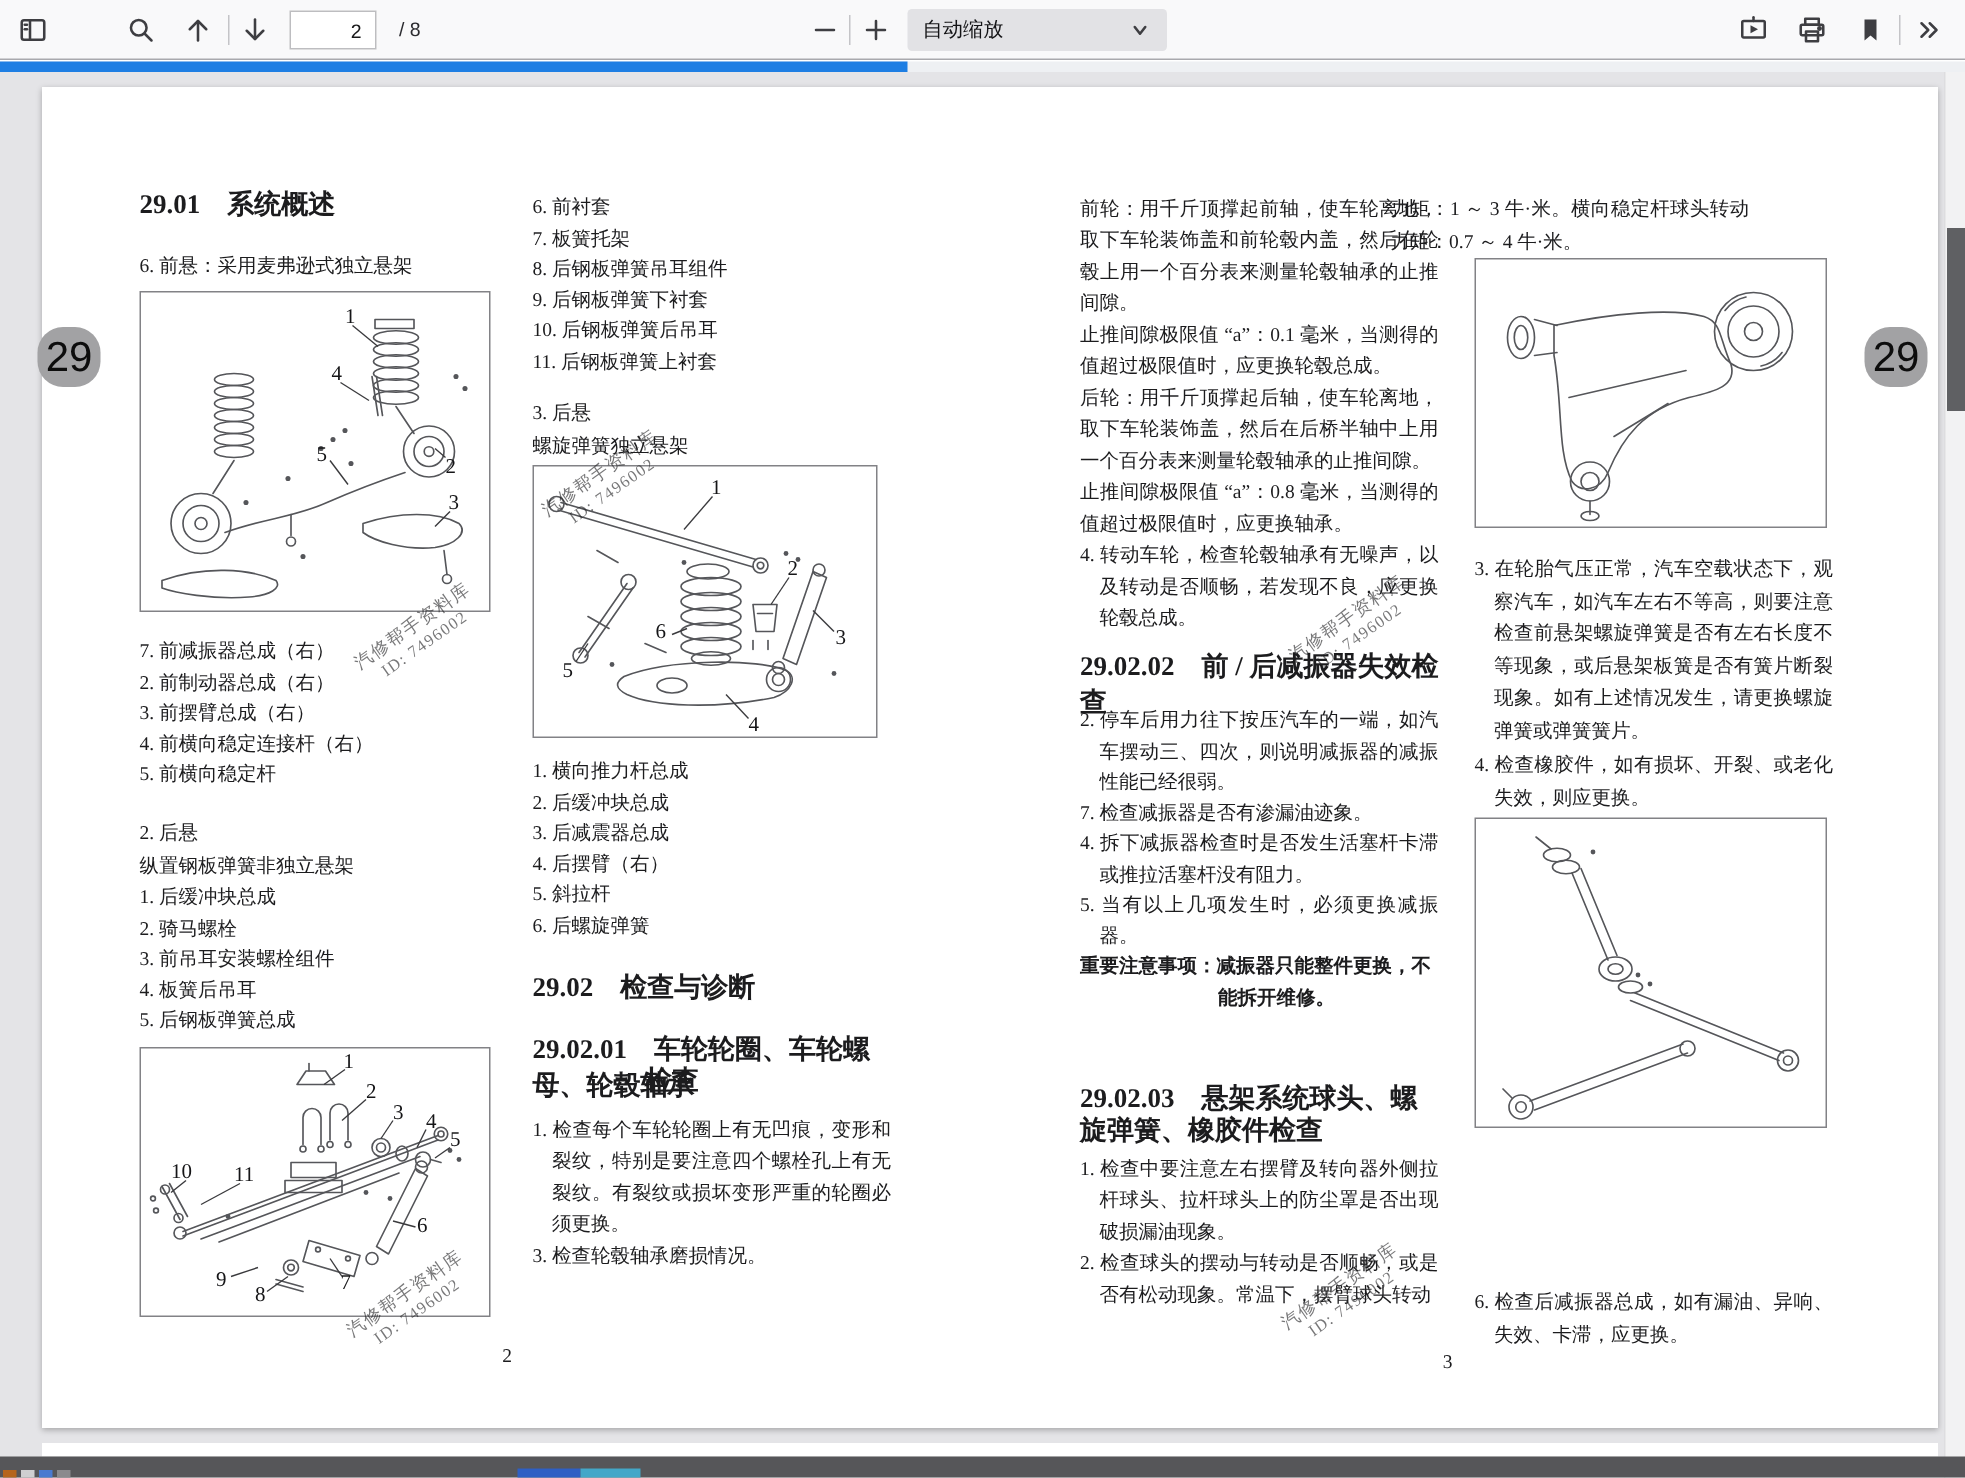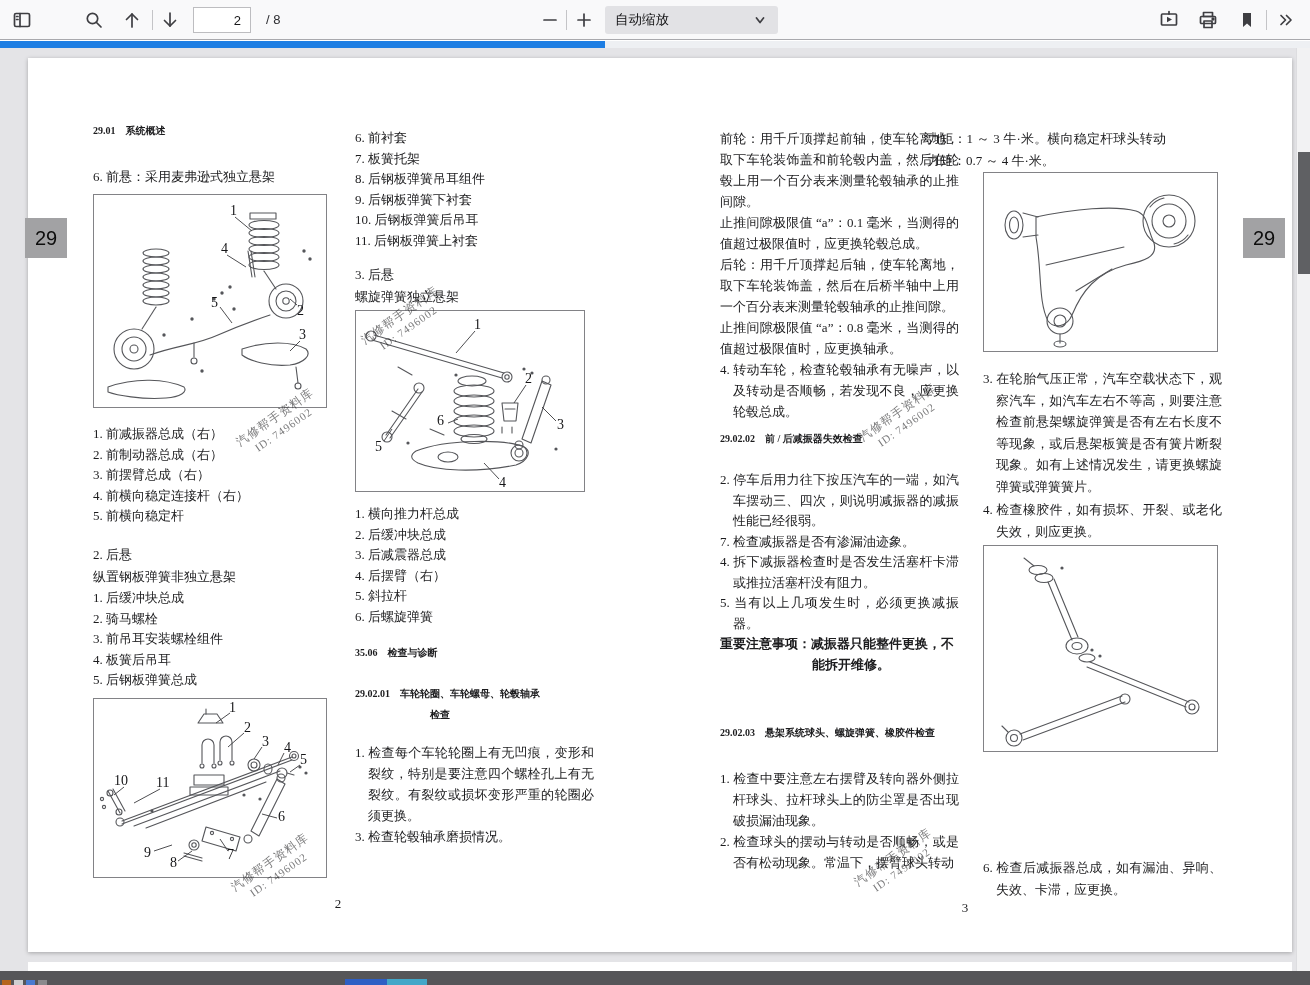--- a/index.html
+++ b/index.html
@@ -27,35 +27,35 @@
   .loading-track { position:absolute; left:0; top:41px; width:1310px; height:7px; background:#eef0f3; z-index:29; }
   .loading-fill  { width:605px; height:7px; background:#1e7ee3; }
 
   
   .viewer { position:absolute; left:0; top:48px; width:1310px; height:937px; background:#e4e4e7; }
   .spread { position:absolute; left:28px; top:10px; width:1264px; height:894px;
             background:#fff; box-shadow:0 1px 4px rgba(0,0,0,.28); }
   .spread-next { position:absolute; left:28px; top:914px; width:1264px; height:9px; background:#fff; }
 
   .tab29 { position:absolute; width:42px; height:40px; background:#a2a2a4; color:#0d0d0d;
-           font-size:20px; display:flex; align-items:center; justify-content:center; z-index:5; }
+           font-size:28px; display:flex; align-items:center; justify-content:center; z-index:5;border-radius:17px; }
 
   
   .scrollbar { position:absolute; right:0; top:48px; width:14px; height:937px;
                background:#f2f2f3; border-left:1px solid #dddde0; z-index:25; }
   .scroll-thumb { position:absolute; left:1px; top:104px; width:12px; height:122px; background:#5f6063; }
 
   
   .taskbar { position:absolute; left:0; top:971px; width:1310px; height:14px; background:#565659; z-index:40; }
   .tk { position:absolute; bottom:0; }
 
   
   .doc, .doc div { font-family:"Liberation Serif","DejaVu Serif",serif; color:#1c1c1e; }
   .col { position:absolute; width:239px; }
-  .h-sec { font-size:10px; font-weight:700; }
+  .h-sec { font-size:18px; font-weight:700; }
   .txt { font-size:13px; line-height:21px; text-align:justify; }
   .plist div { font-size:13px; line-height:20.5px; }
   .hang { padding-left:13px; text-indent:-13px; }
   .flow21  div { font-size:13px; line-height:21px;  text-align:justify; }
   .flow205 div { font-size:13px; line-height:20.5px; text-align:justify; }
   .bold { font-weight:700; }
   .note2 { padding-left:92px; }
   .pageno { position:absolute; width:490px; text-align:center; font-size:13px; }
 
   .dbox { position:absolute; border:1px solid #828286; background:transparent; }
@@ -241,21 +241,21 @@
         </g>
         <text class="co" x="136" y="20">1</text>
         <text class="co" x="203" y="120">2</text>
         <text class="co" x="205" y="144">3</text>
         <text class="co" x="127" y="58">4</text>
         <text class="co" x="117" y="112">5</text>
       </svg>
     </div>
 
     <div class="col plist" style="left:65px; top:366px">
-      <div>1. 前减振器总成（右）</div>
+      <div>7. 前减振器总成（右）</div>
       <div>2. 前制动器总成（右）</div>
       <div>3. 前摆臂总成（右）</div>
       <div>4. 前横向稳定连接杆（右）</div>
       <div>5. 前横向稳定杆</div>
     </div>
 
     <div class="col txt" style="left:65px; top:486px">2. 后悬</div>
     <div class="col txt" style="left:65px; top:508px">纵置钢板弹簧非独立悬架</div>
     <div class="col plist" style="left:65px; top:530px">
       <div>1. 后缓冲块总成</div>
@@ -414,21 +414,21 @@
 
     <div class="col plist" style="left:327px; top:446px">
       <div>1. 横向推力杆总成</div>
       <div>2. 后缓冲块总成</div>
       <div>3. 后减震器总成</div>
       <div>4. 后摆臂（右）</div>
       <div>5. 斜拉杆</div>
       <div>6. 后螺旋弹簧</div>
     </div>
 
-    <div class="col h-sec" style="left:327px; top:588px">35.06　检查与诊断</div>
+    <div class="col h-sec" style="left:327px; top:588px">29.02　检查与诊断</div>
     <div class="col h-sec" style="left:327px; top:629px">29.02.01　车轮轮圈、车轮螺母、轮毂轴承</div>
     <div class="col h-sec" style="left:402px; top:650px; width:164px">检查</div>
 
     <div class="col flow21" style="left:327px; top:684px">
       <div class="hang">1. 检查每个车轮轮圈上有无凹痕，变形和裂纹，特别是要注意四个螺栓孔上有无裂纹。有裂纹或损坏变形严重的轮圈必须更换。</div>
       <div class="hang">3. 检查轮毂轴承磨损情况。</div>
     </div>
 
     <div class="col flow21" style="left:692px; top:70px">
       <div>前轮：用千斤顶撑起前轴，使车轮离地，取下车轮装饰盖和前轮毂内盖，然后在轮毂上用一个百分表来测量轮毂轴承的止推间隙。</div>

